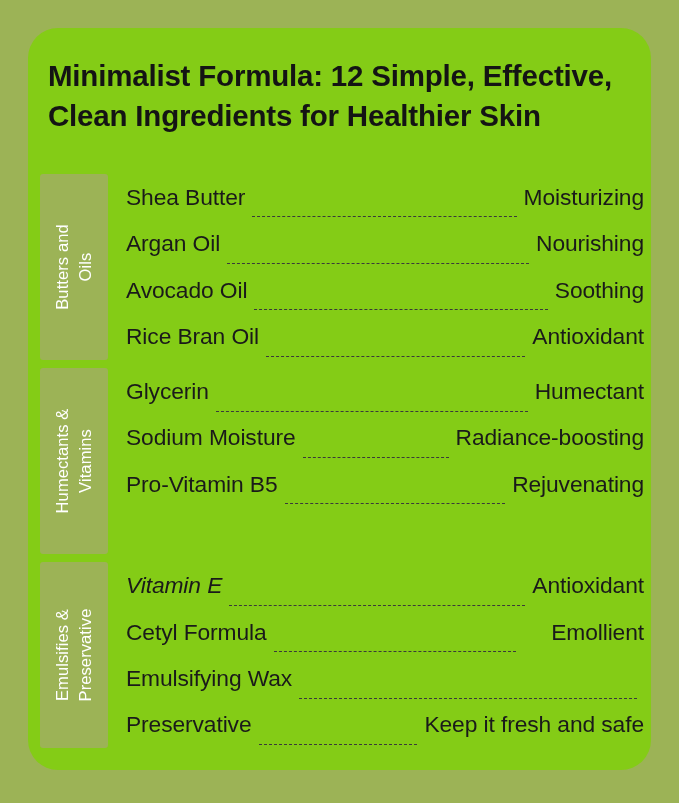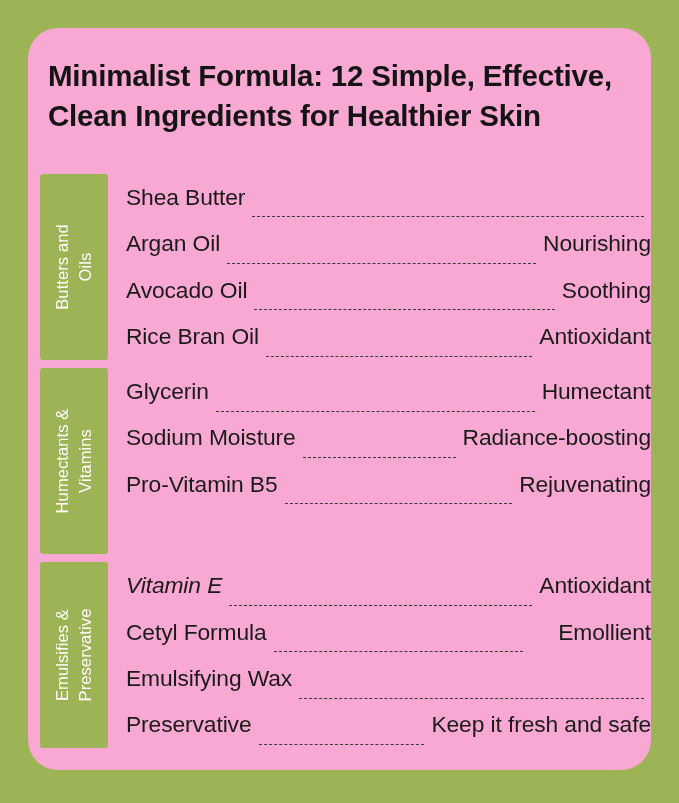--- a/index.html
+++ b/index.html
@@ -84,21 +84,21 @@
     top: 0;
     width: 525px;
   }
 
   .ing-row {
     position: relative;
     height: 46.4px;
     display: flex;
     align-items: center;
     width: 100%;
-    padding-right: 0px;
+    padding-right: 7px;
   }
 
   .ing-name,
   .ing-benefit {
     font-size: 22.8px;
     font-weight: normal;
     color: #1A1A1A;
     line-height: 1;
     white-space: nowrap;
     letter-spacing: -0.1px;
@@ -121,36 +121,37 @@
     right: 0;
     bottom: 3px;
     border-bottom: 1.6px dashed #3A3A3A;
   }
 
   .ing-benefit { text-align: right; }
 </style>
 </head>
 <body style="background: rgb(156, 179, 86);">
 
-<div id="infographic-card" style="background: #f9a8d4;">
+<div id="infographic-card" style="background: #84cc16;">
 
   <div id="card-title" style="color: rgb(20, 20, 20);">Minimalist Formula: 12 Simple, Effective, Clean Ingredients for Healthier Skin</div>
 
   <div id="groups-area">
       <div class="group-block" style="top: 0px; height: 185.6px;">
         <div class="group-band" style="height: 185.6px; background: rgb(156, 179, 86);">
           <div class="group-band-label" style="color: rgb(255, 255, 255);">
             <div>Butters and</div>
             <div>Oils</div>
           </div>
         </div>
         <div class="rows-col">
           <div class="ing-row">
             <span class="ing-name" style="color: rgb(26, 26, 26);">Shea Butter</span>
             <span class="leader"></span>
+            <span class="ing-benefit" style="color: rgb(26, 26, 26);">Moisturizing</span>
           </div>
           <div class="ing-row">
             <span class="ing-name" style="color: rgb(26, 26, 26);">Argan Oil</span>
             <span class="leader"></span>
             <span class="ing-benefit" style="color: rgb(26, 26, 26);">Nourishing</span>
           </div>
           <div class="ing-row">
             <span class="ing-name" style="color: rgb(26, 26, 26);">Avocado Oil</span>
             <span class="leader"></span>
             <span class="ing-benefit" style="color: rgb(26, 26, 26);">Soothing</span>

